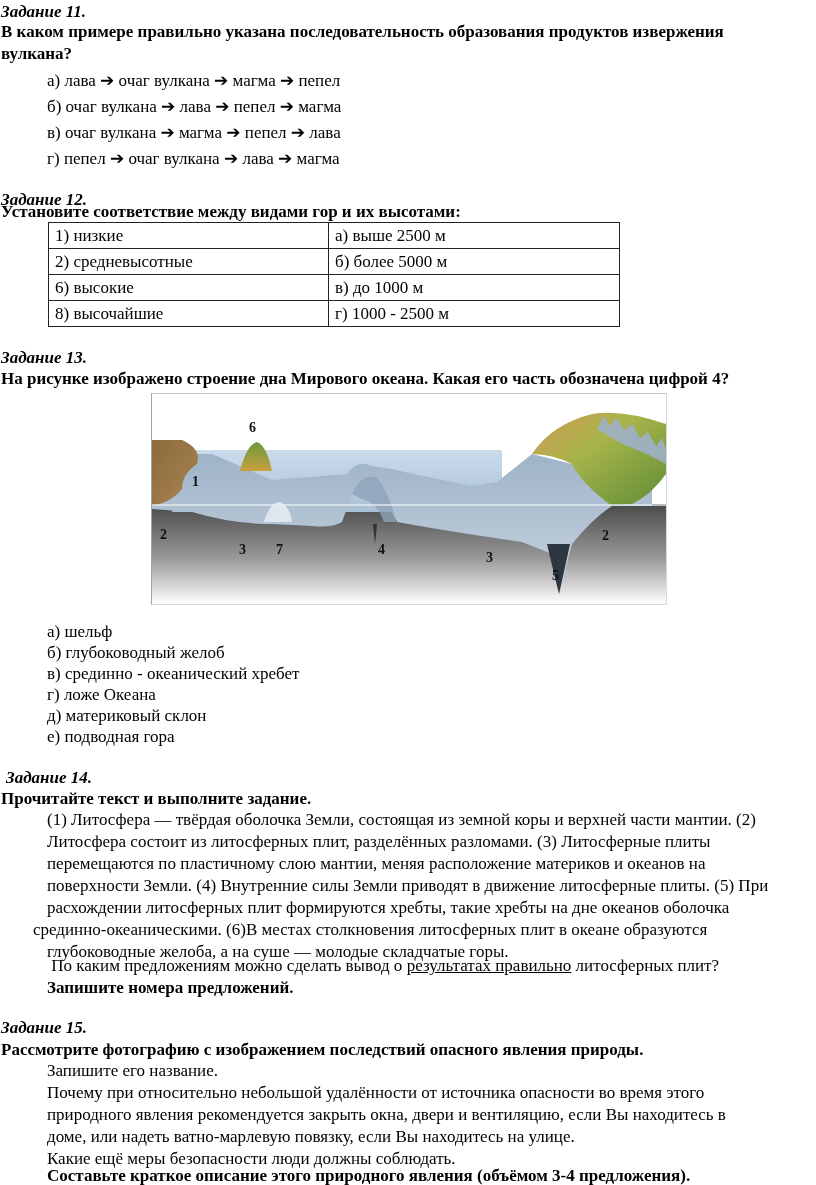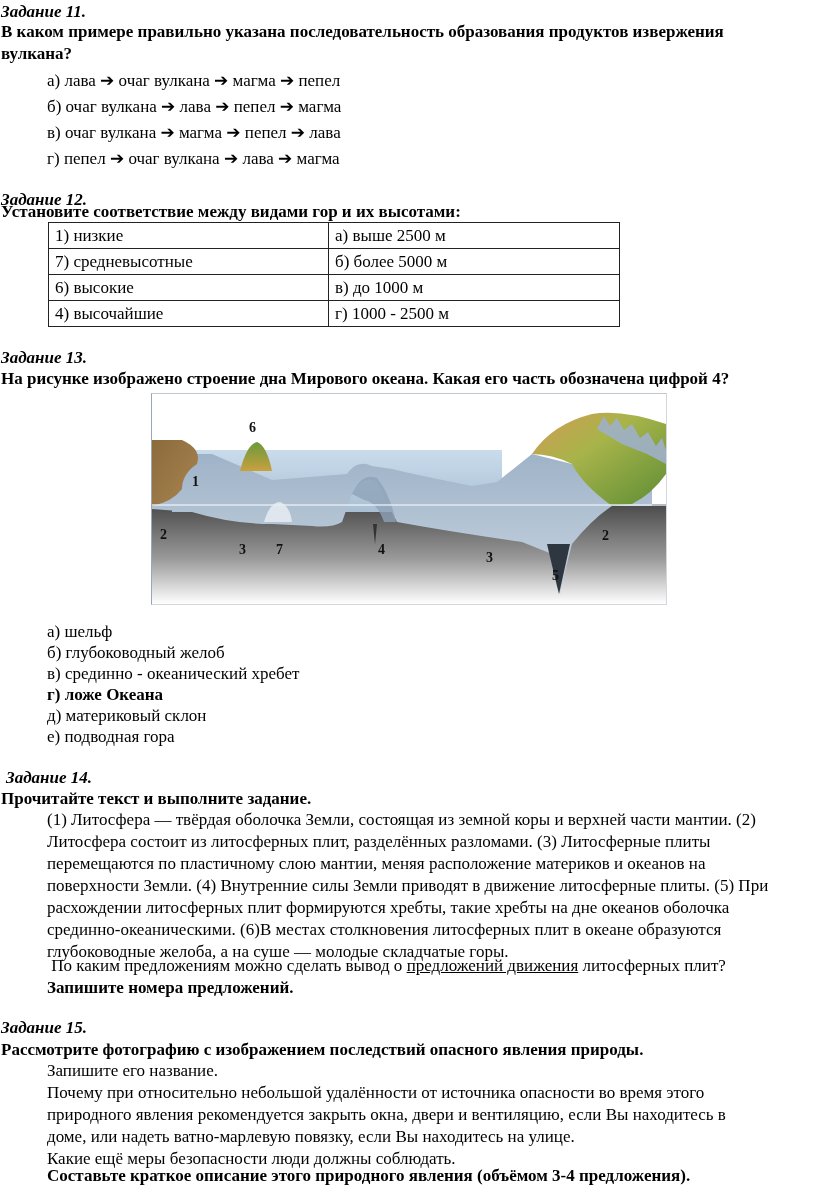--- a/index.html
+++ b/index.html
@@ -51,29 +51,29 @@
 
 <div class="abs task-title" style="left:1px; top:190px;">Задание 12.</div>
 <div class="abs bold" style="left:1px; top:202px;">Установите соответствие между видами гор и их высотами:</div>
 <table class="mtable">
   <tbody>
       <tr>
     <td class="c1">1) низкие</td>
     <td>а) выше 2500 м</td>
   </tr>
   <tr>
-    <td class="c1">7) средневысотные</td>
+    <td class="c1">2) средневысотные</td>
     <td>б) более 5000 м</td>
   </tr>
   <tr>
     <td class="c1">6) высокие</td>
     <td>в) до 1000 м</td>
   </tr>
   <tr>
-    <td class="c1">4) высочайшие</td>
+    <td class="c1">8) высочайшие</td>
     <td>г) 1000 - 2500 м</td>
   </tr>
 </tbody>
   </table>
 
 <div class="abs task-title" style="left:1px; top:348px;">Задание 13.</div>
 <div class="abs bold" style="left:1px; top:369px;">На рисунке изображено строение дна Мирового океана. Какая его часть обозначена цифрой 4?</div>
 
 <div class="figure">
   <svg width="514" height="210" viewBox="0 0 514 210">
@@ -137,35 +137,35 @@
   <span class="fig-label" style="left:124px; top:148px;">7</span>
   <span class="fig-label" style="left:226px; top:148px;">4</span>
   <span class="fig-label" style="left:334px; top:156px;">3</span>
   <span class="fig-label" style="left:400px; top:174px;">5</span>
   <span class="fig-label" style="left:450px; top:134px;">2</span>
 </div>
 
 <div class="abs line" style="left:47px; top:622px;">а) шельф</div>
 <div class="abs line" style="left:47px; top:643px;">б) глубоководный желоб</div>
 <div class="abs line" style="left:47px; top:664px;">в) срединно - океанический хребет</div>
-<div class="abs line" style="left:47px; top:685px;font-weight:bold;">г) ложе Океана</div>
+<div class="abs line" style="left:47px; top:685px;">г) ложе Океана</div>
 <div class="abs line" style="left:47px; top:706px;">д) материковый склон</div>
 <div class="abs line" style="left:47px; top:727px;">е) подводная гора</div>
 
 <div class="abs task-title" style="left:6px; top:768px;">Задание 14.</div>
 <div class="abs bold" style="left:1px; top:789px;">Прочитайте текст и выполните задание.</div>
 <div class="abs line" style="left:47px; top:810px;">(1) Литосфера  — твёрдая оболочка Земли, состоящая из земной коры и верхней части мантии. (2)</div>
 <div class="abs line" style="left:47px; top:832px;">Литосфера состоит из литосферных плит, разделённых разломами. (3) Литосферные плиты</div>
 <div class="abs line" style="left:47px; top:854px;">перемещаются по пластичному слою мантии, меняя расположение материков и океанов на</div>
 <div class="abs line" style="left:47px; top:876px;">поверхности Земли. (4) Внутренние силы Земли приводят в движение литосферные плиты. (5) При</div>
 <div class="abs line" style="left:47px; top:898px;">расхождении литосферных плит формируются хребты, такие хребты на дне океанов оболочка</div>
-<div class="abs line" style="left:47px; top:920px;">срединно-океаническими. (6)В местах столкновения литосферных плит в океане образуются</div>
+<div class="abs line" style="left:33px; top:920px;">срединно-океаническими. (6)В местах столкновения литосферных плит в океане образуются</div>
 <div class="abs line" style="left:47px; top:942px;">глубоководные желоба, а на суше  — молодые складчатые горы.</div>
 <div class="abs line" style="left:47px; top:955px; top:956px;">
-  <span style="white-space:pre;"> По каким предложениям можно сделать вывод о </span><span class="u">предложений движения</span><span> литосферных плит?</span>
+  <span style="white-space:pre;"> По каким предложениям можно сделать вывод о </span><span class="u">результатах правильно</span><span> литосферных плит?</span>
 </div>
 <div class="abs bold" style="left:47px; top:978px;">Запишите номера предложений.</div>
 
 <div class="abs task-title" style="left:1px; top:1018px;">Задание 15.</div>
 <div class="abs bold" style="left:1px; top:1040px;">Рассмотрите фотографию с изображением последствий опасного явления природы.</div>
 <div class="abs line" style="left:47px; top:1061px;">Запишите его название.</div>
 <div class="abs line" style="left:47px; top:1083px;">Почему при относительно небольшой удалённости от источника опасности во время этого</div>
 <div class="abs line" style="left:47px; top:1105px;">природного явления рекомендуется закрыть окна, двери и вентиляцию, если Вы находитесь в</div>
 <div class="abs line" style="left:47px; top:1127px;">доме, или надеть ватно-марлевую повязку, если Вы находитесь на улице.</div>
 <div class="abs line" style="left:47px; top:1149px;">Какие ещё меры безопасности люди должны соблюдать.</div>

